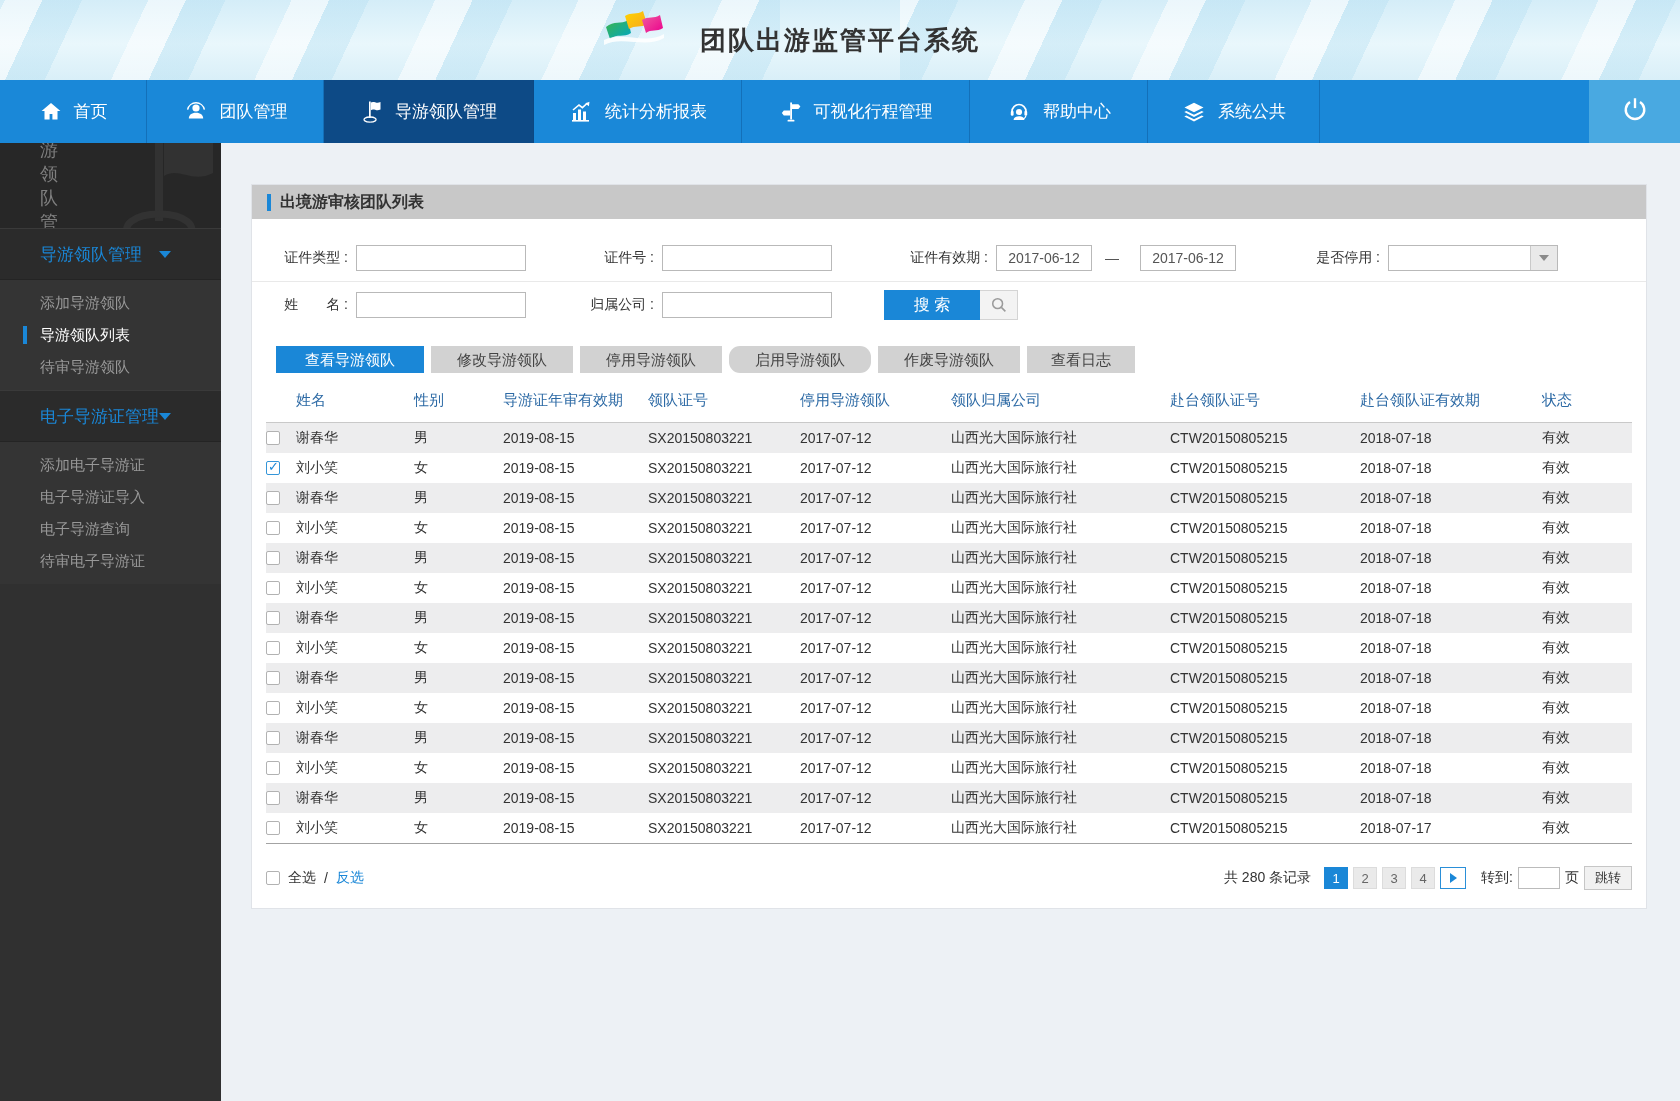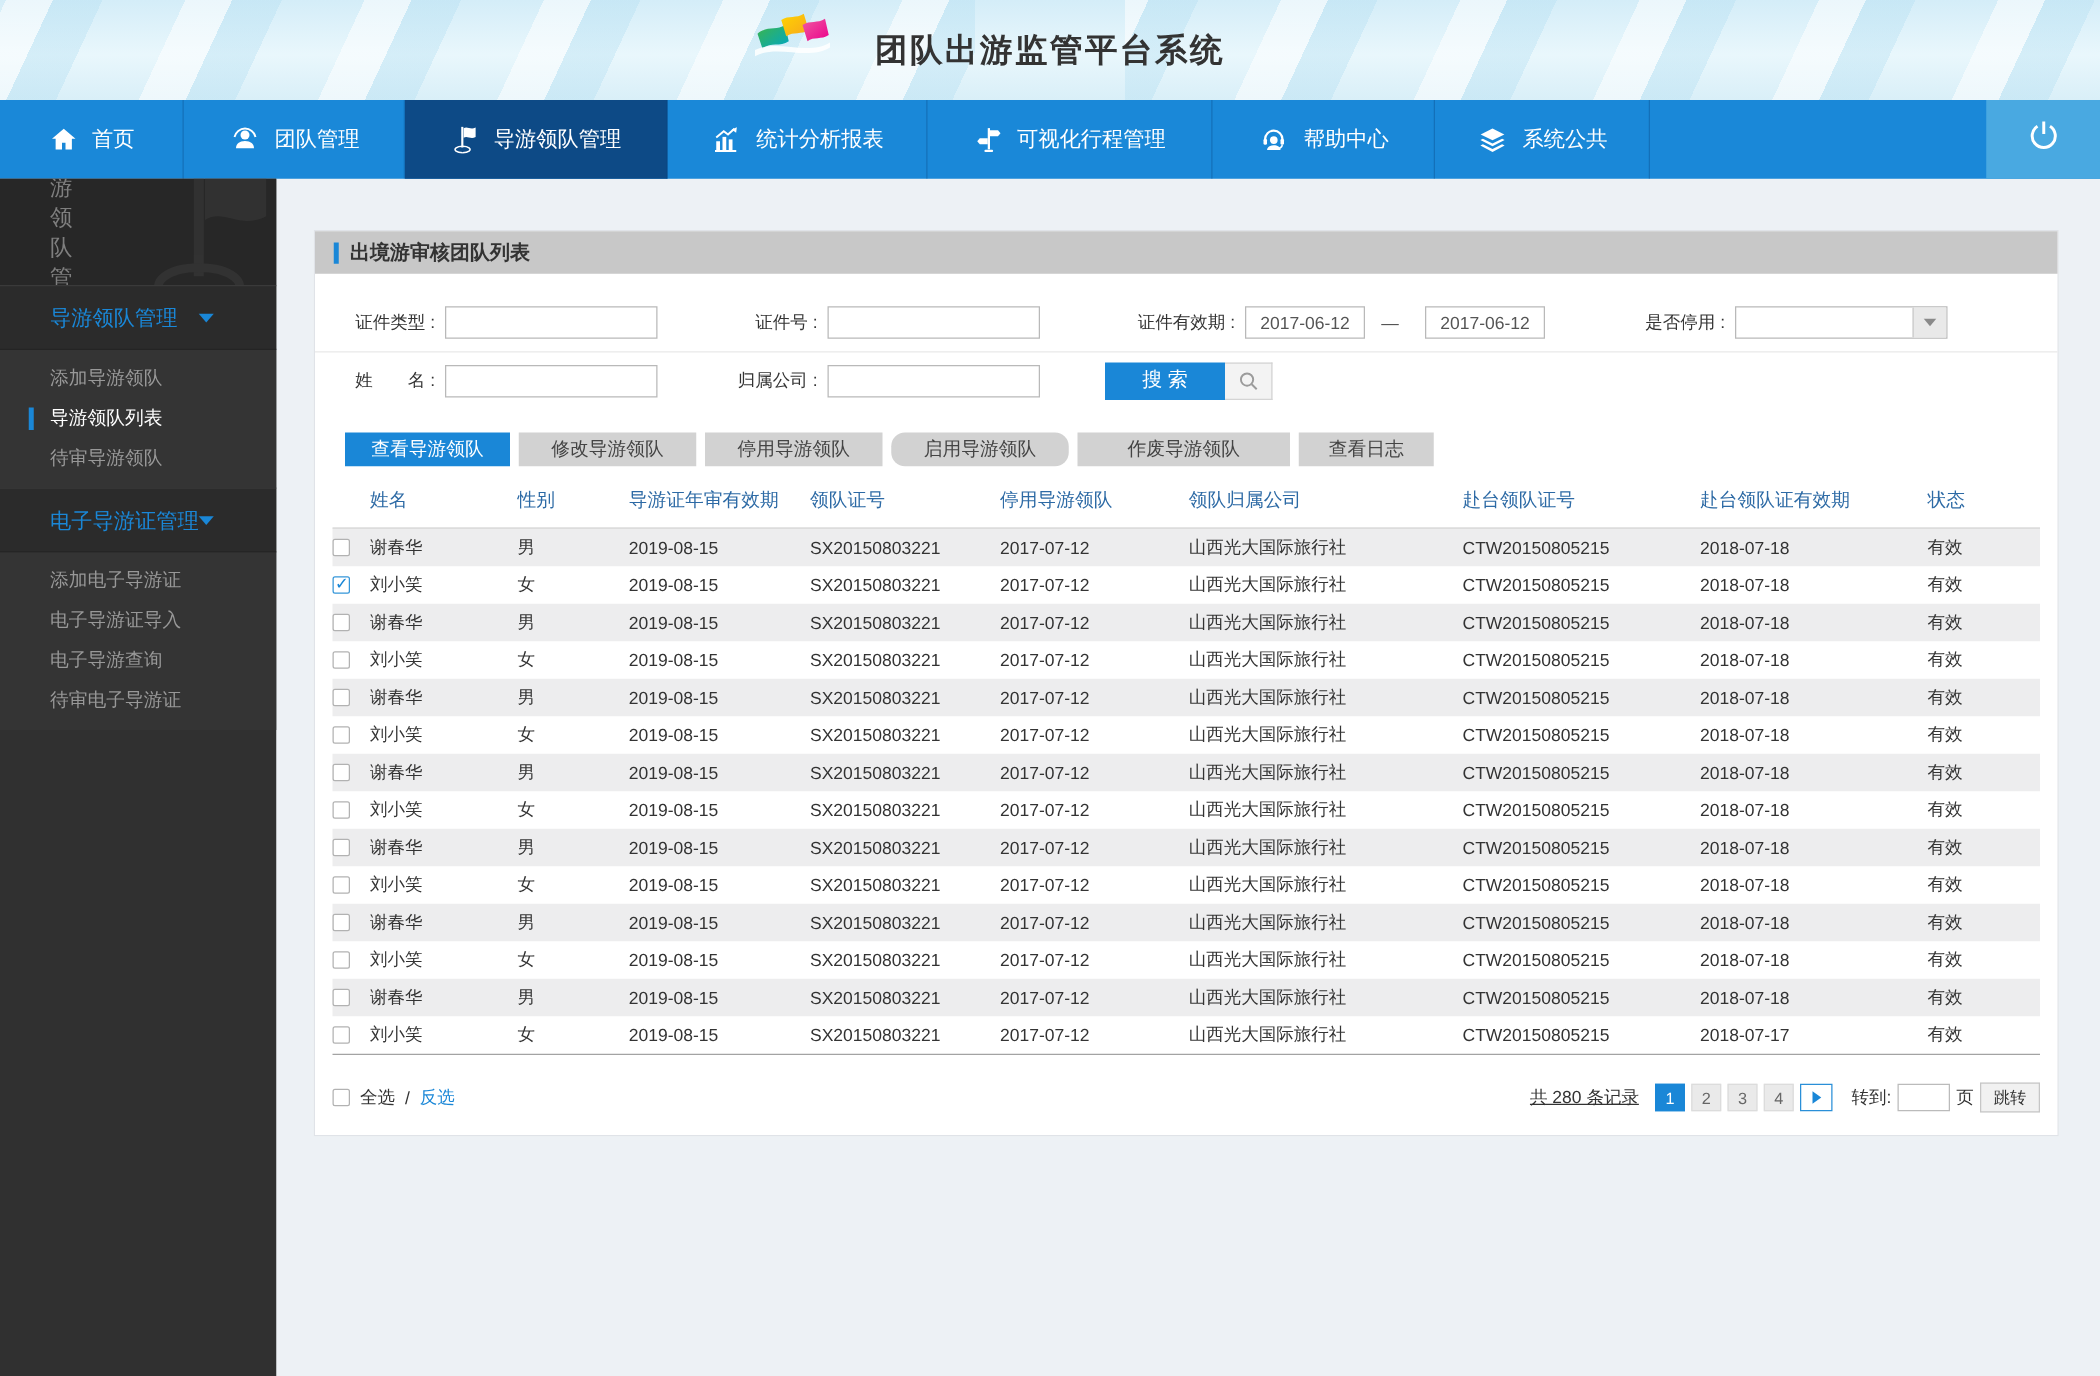--- a/index.html
+++ b/index.html
@@ -83,21 +83,21 @@
 
   .cb { width:14px; height:14px; border:1px solid #b2b2b2; background:#fff; border-radius:2px; position:relative; cursor:pointer; flex:none; }
   .cb.checked { border-color:#3596d9; }
   .cb.checked::after { content:"✓"; position:absolute; left:1px; top:-3px; font-size:13px; font-weight:bold; color:var(--accent,#1a87d7); }
 
   
   .pfoot { display:flex; align-items:center; margin:22px 14px 0; padding-bottom:18px; }
   .pf-left { display:flex; align-items:center; gap:8px; font-size:14px; color:#333; }
   .pf-left .inv { color:var(--accent,#1a87d7); cursor:pointer; }
   .pf-right { margin-left:auto; display:flex; align-items:center; gap:5px; }
-  .pf-total { font-size:14px; color:#333; margin-right:8px;text-decoration:underline; }
+  .pf-total { font-size:14px; color:#333; margin-right:8px; }
   .pg { width:24px; height:22px; line-height:22px; text-align:center; font-size:13px; background:#eaeaea; border:1px solid #dcdcdc; color:#666; cursor:pointer; }
   .pg.active { background:var(--accent,#1a87d7); border-color:var(--accent,#1a87d7); color:#fff; }
   .pg-next { width:26px; height:22px; background:#fff; border:1px solid #2a8fd8; display:flex; align-items:center; justify-content:center; cursor:pointer; }
   .pg-next i { width:0; height:0; border-top:5px solid transparent; border-bottom:5px solid transparent; border-left:7px solid var(--accent,#1a87d7); }
   .goto-label { font-size:14px; color:#333; margin-left:10px; }
   .goto-input { width:42px; height:22px; border:1px solid #bbb; }
   .page-label { font-size:14px; color:#333; }
   .jump-btn { width:48px; height:24px; background:#f1f1f1; border:1px solid #c6c6c6; font-size:13px; color:#333; text-align:center; line-height:22px; cursor:pointer; }
 </style>
 </head>
@@ -286,25 +286,25 @@
               <svg width="20" height="20" viewBox="0 0 22 22">
                 <circle cx="9.5" cy="9.5" r="5.4" fill="none" stroke="#9b9b9b" stroke-width="1.7"></circle>
                 <line x1="13.6" y1="13.6" x2="18" y2="18" stroke="#9b9b9b" stroke-width="1.7"></line>
               </svg>
             </span>
           </div>
         </div>
       </div>
 
       <div class="tabs" id="tabs">
-          <div class="tab active" style="width: 132px;">查看导游领队</div>
+          <div class="tab active" style="width: 148px;">查看导游领队</div>
           <div class="tab" style="width: 142px;">修改导游领队</div>
           <div class="tab" style="width: 142px;">停用导游领队</div>
           <div class="tab" style="width: 142px; border-radius: 11px;">启用导游领队</div>
-          <div class="tab" style="width: 170px;">作废导游领队</div>
+          <div class="tab" style="width: 142px;">作废导游领队</div>
           <div class="tab" style="width: 108px;">查看日志</div>
         </div>
 
       <div class="table">
         <div class="thead" id="thead">
             <div class="tr">
               <span class="c0 th"></span>
               <span class="c1 th">姓名</span>
               <span class="c2 th">性别</span>
               <span class="c3 th">导游证年审有效期</span>

